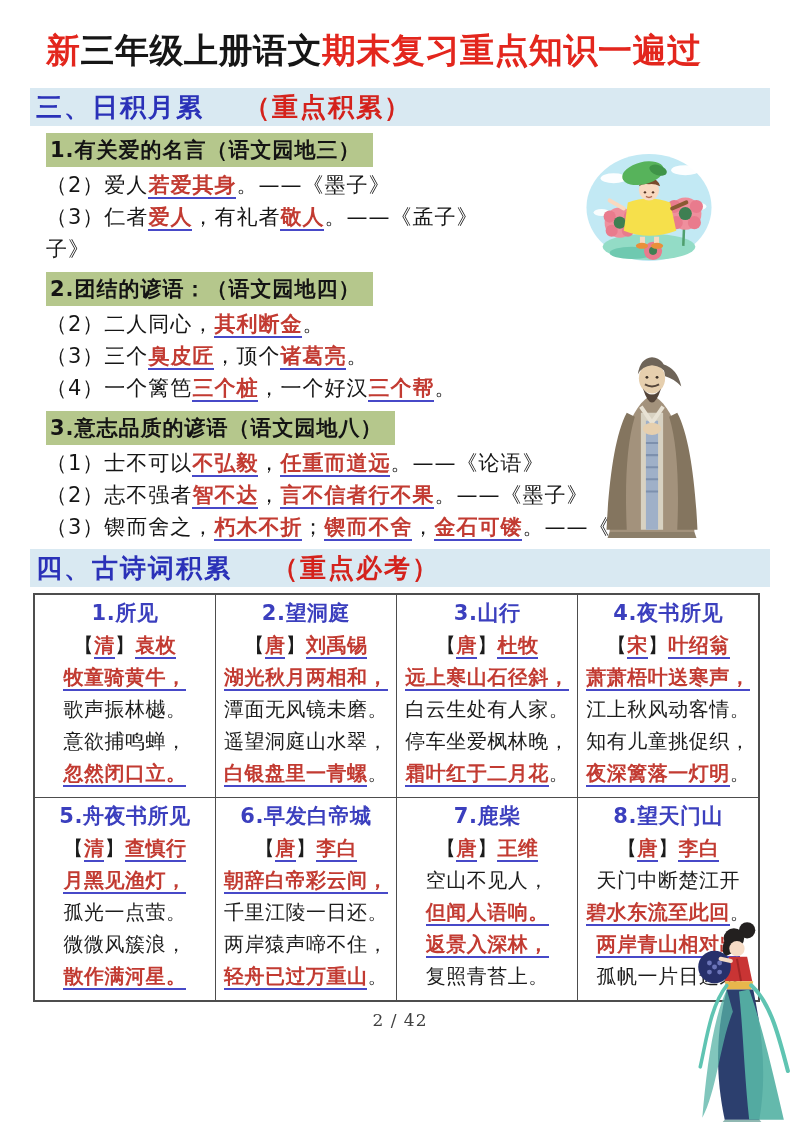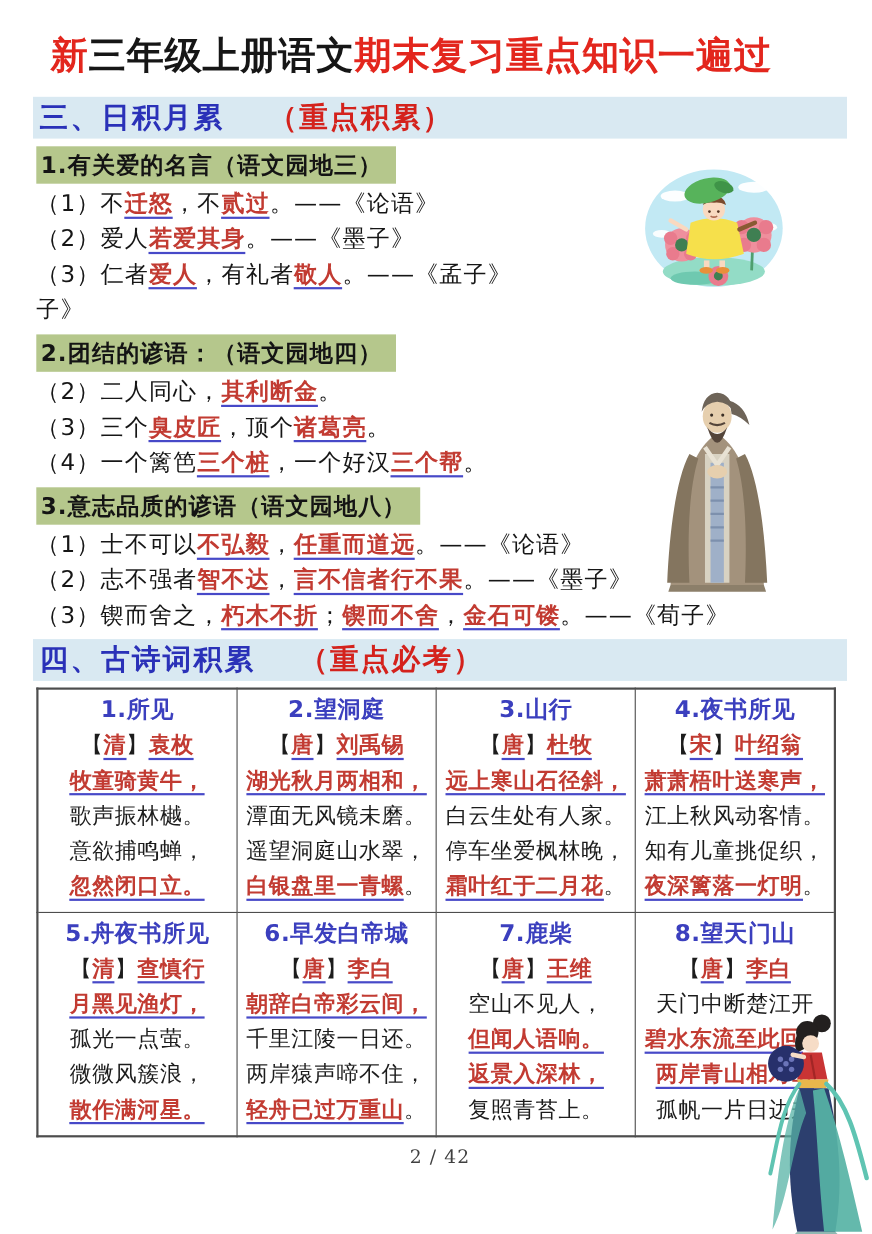--- a/index.html
+++ b/index.html
@@ -26,21 +26,21 @@
   }
   .content{position:absolute;top:88px;left:30px;width:740px;}
   .section-band{
     background:var(--band-bg);height:38px;line-height:38px;
     font-size:26px;font-weight:700;letter-spacing:2px;padding-left:6px;
   }
   .section-band .seg-blue{color:var(--band-blue);}
   .section-band .seg-red{color:var(--band-red);margin-left:40px;}
   .doc-title .seg-red{color:var(--title-red);}
   .doc-title .seg-dark{color:var(--ink);}
-  .sub-block{margin-left:3px;}
+  .sub-block{margin-left:16px;}
   .sub-heading{
     display:inline-block;background:var(--green-bg);color:#141414;
     font-size:21px;font-weight:700;padding:3px 12px 3px 4px;margin:7px 0 2px 0;
     letter-spacing:1px;
   }
   .text-line{
     position:relative;font-size:21px;line-height:32px;height:32px;
     letter-spacing:1px;white-space:nowrap;
   }
   .seg-ru{
@@ -81,21 +81,20 @@
 <div class="page">
 
   <div class="doc-title"><span class="seg-red">新</span><span class="seg-dark">三年级上册语文</span><span class="seg-red">期末复习重点知识一遍过</span></div>
 
   <div class="content">
 
     <div class="section-band"><span class="seg-blue">三、日积月累</span><span class="seg-red">（重点积累）</span></div>
 
     <div class="sub-block">
       <div class="sub-heading">1.有关爱的名言（语文园地三）</div>
-      <div class="text-line"><span>（1）不</span><span class="seg-ru">迁怒</span><span>，不</span><span class="seg-ru">贰过</span><span>。——《论语》</span></div>
       <div class="text-line"><span>（2）爱人</span><span class="seg-ru">若爱其身</span><span>。——《墨子》</span></div>
       <div class="text-line"><span>（3）仁者</span><span class="seg-ru">爱人</span><span>，有礼者</span><span class="seg-ru">敬人</span><span>。——《孟子》</span></div>
       <div class="text-line"><span>子》</span></div>
     </div>
 
     <div class="sub-block">
       <div class="sub-heading">2.团结的谚语：（语文园地四）</div>
       <div class="text-line"><span>（2）二人同心，</span><span class="seg-ru">其利断金</span><span>。</span></div>
       <div class="text-line"><span>（3）三个</span><span class="seg-ru">臭皮匠</span><span>，顶个</span><span class="seg-ru">诸葛亮</span><span>。</span></div>
       <div class="text-line"><span>（4）一个篱笆</span><span class="seg-ru">三个桩</span><span>，一个好汉</span><span class="seg-ru">三个帮</span><span>。</span></div>

